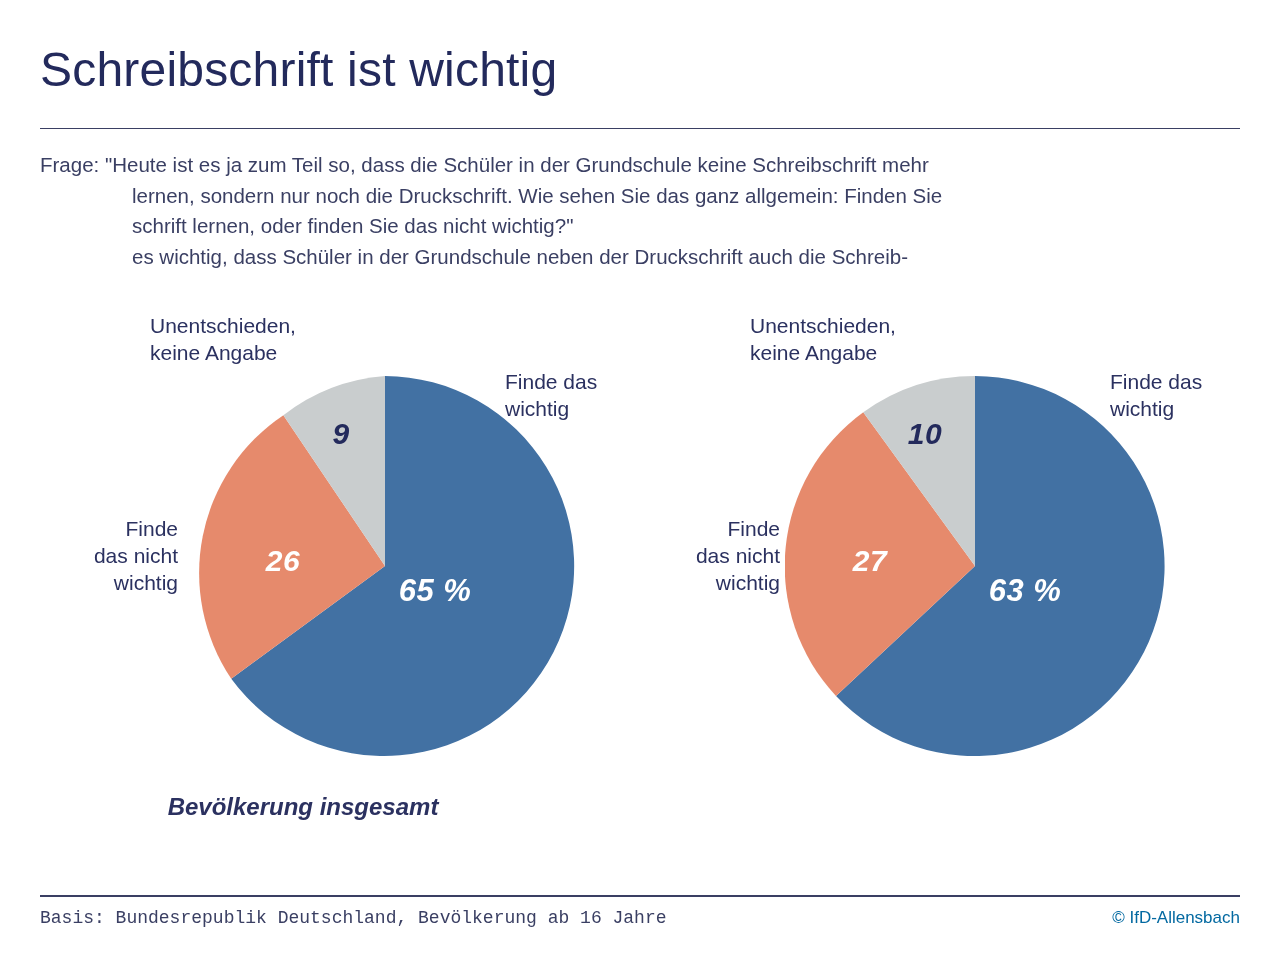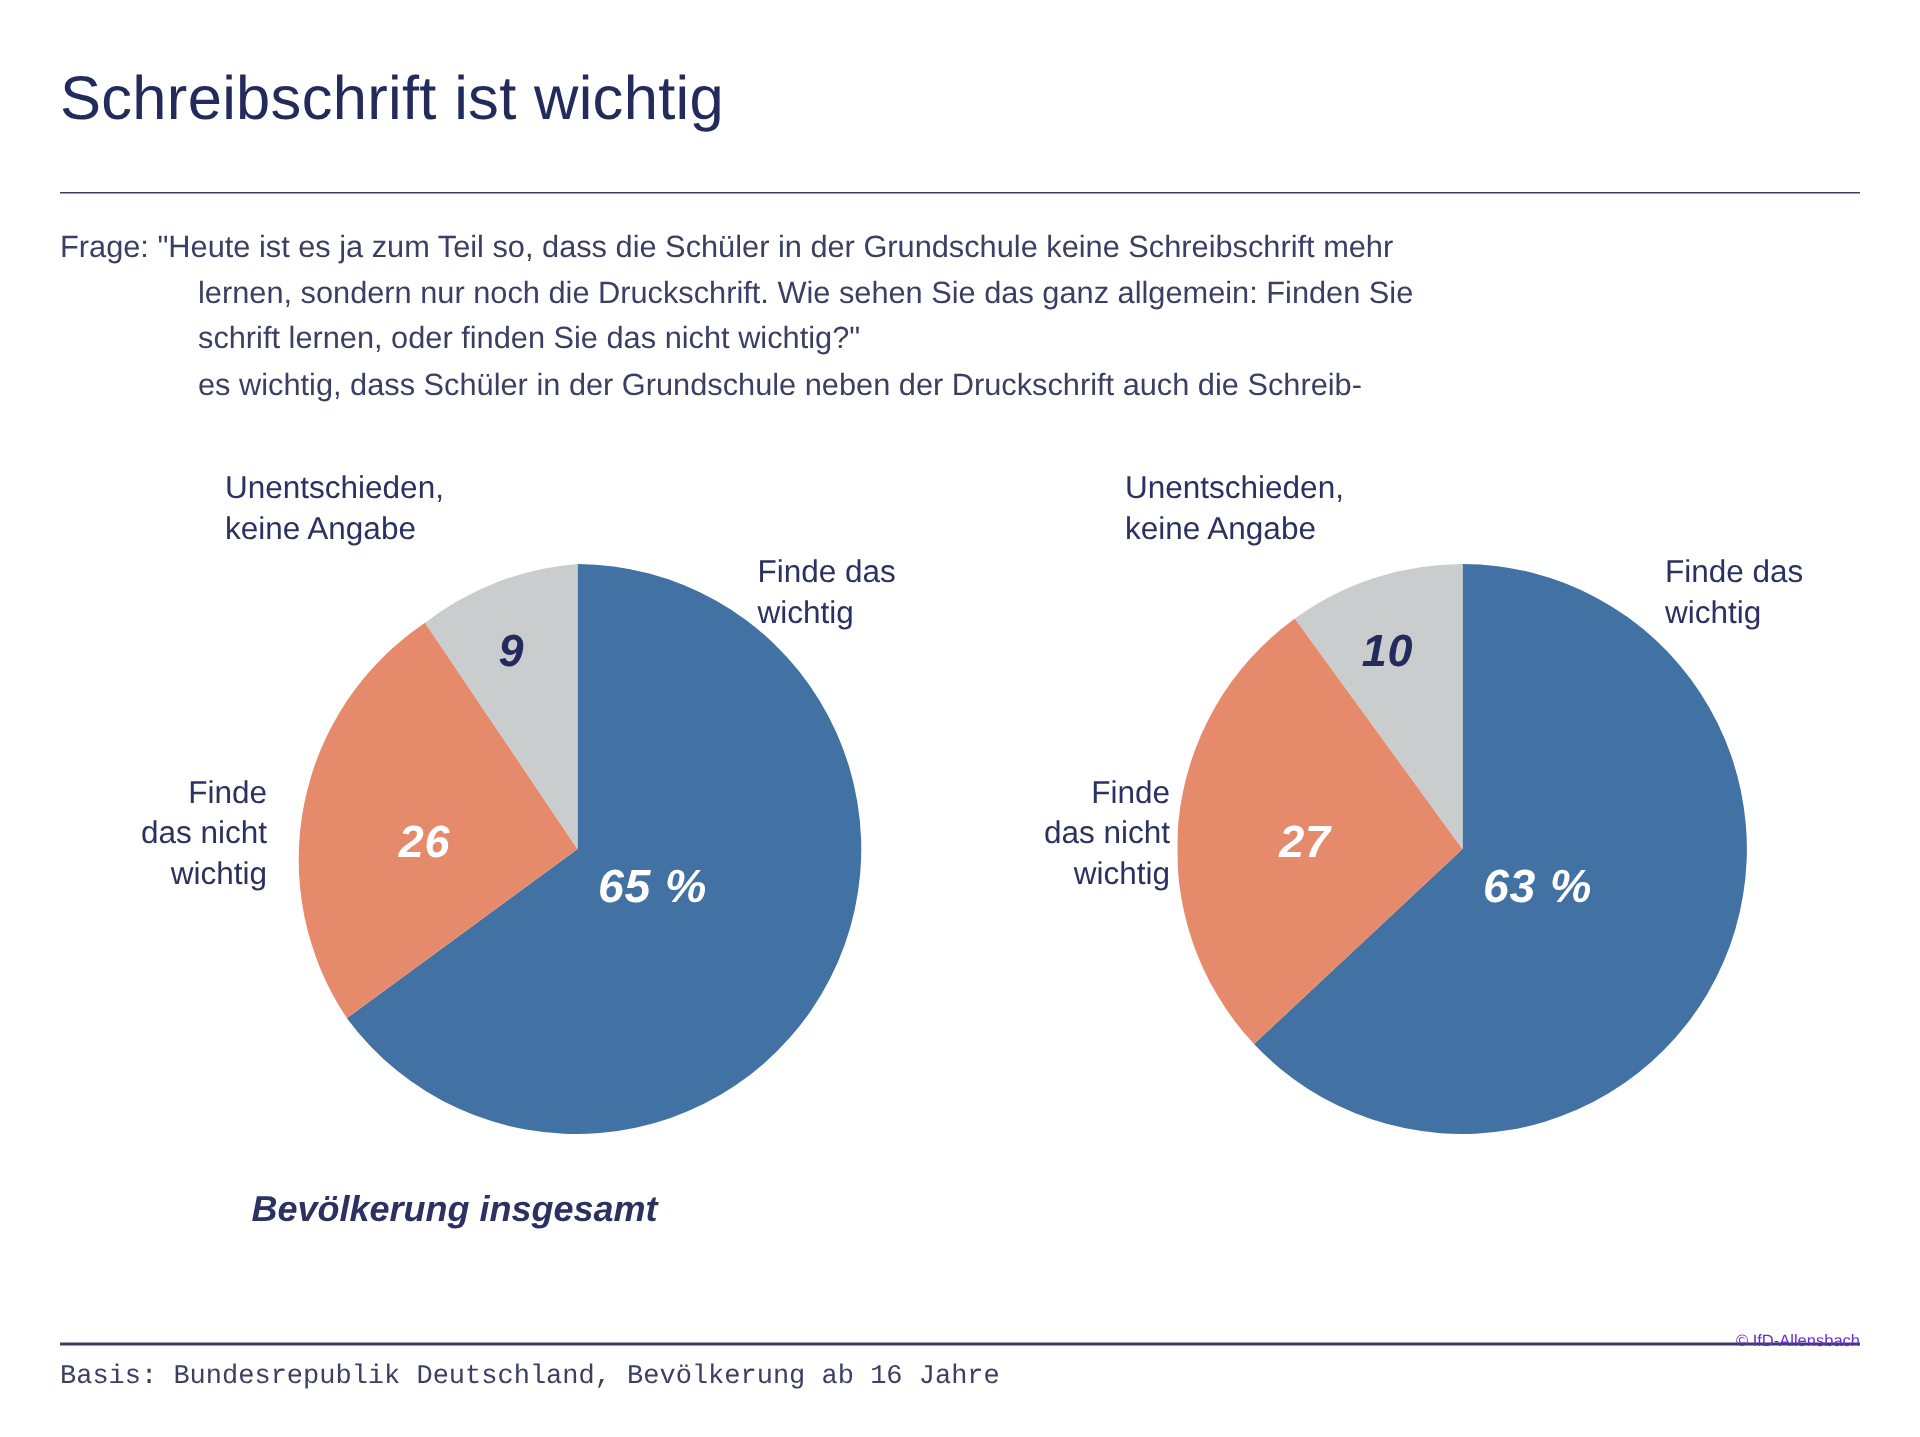--- a/index.html
+++ b/index.html
@@ -20,21 +20,21 @@
     left: 0; top: 0;
     width: 1280px;
     height: 958px;
   }
 
   
   .title {
     position: absolute;
     left: 40px;
     top: 42px;
-    font-size: 41px;
+    font-size: 48px;
     font-weight: 400;
     letter-spacing: 0.2px;
     color: #232a5c;
     white-space: nowrap;
   }
   .rule-top {
     position: absolute;
     left: 40px;
     top: 128px;
     width: 1200px;
@@ -135,23 +135,23 @@
     left: 40px;
     top: 905px;
     font-size: 18px;
     line-height: 26px;
     color: #3a3f63;
     font-family: Liberation Mono, monospace;
   }
   .copyright {
     position: absolute;
     right: 40px;
-    top: 888px;
-    font-size: 11px;
-    color: #6d28d9;
+    top: 908px;
+    font-size: 17px;
+    color: #0369a1;
     white-space: nowrap;
   }
 </style>
 </head>
 <body>
 
 <div class="page">
 
   <div class="title">Schreibschrift ist wichtig</div>
   <div class="rule-top"></div>

